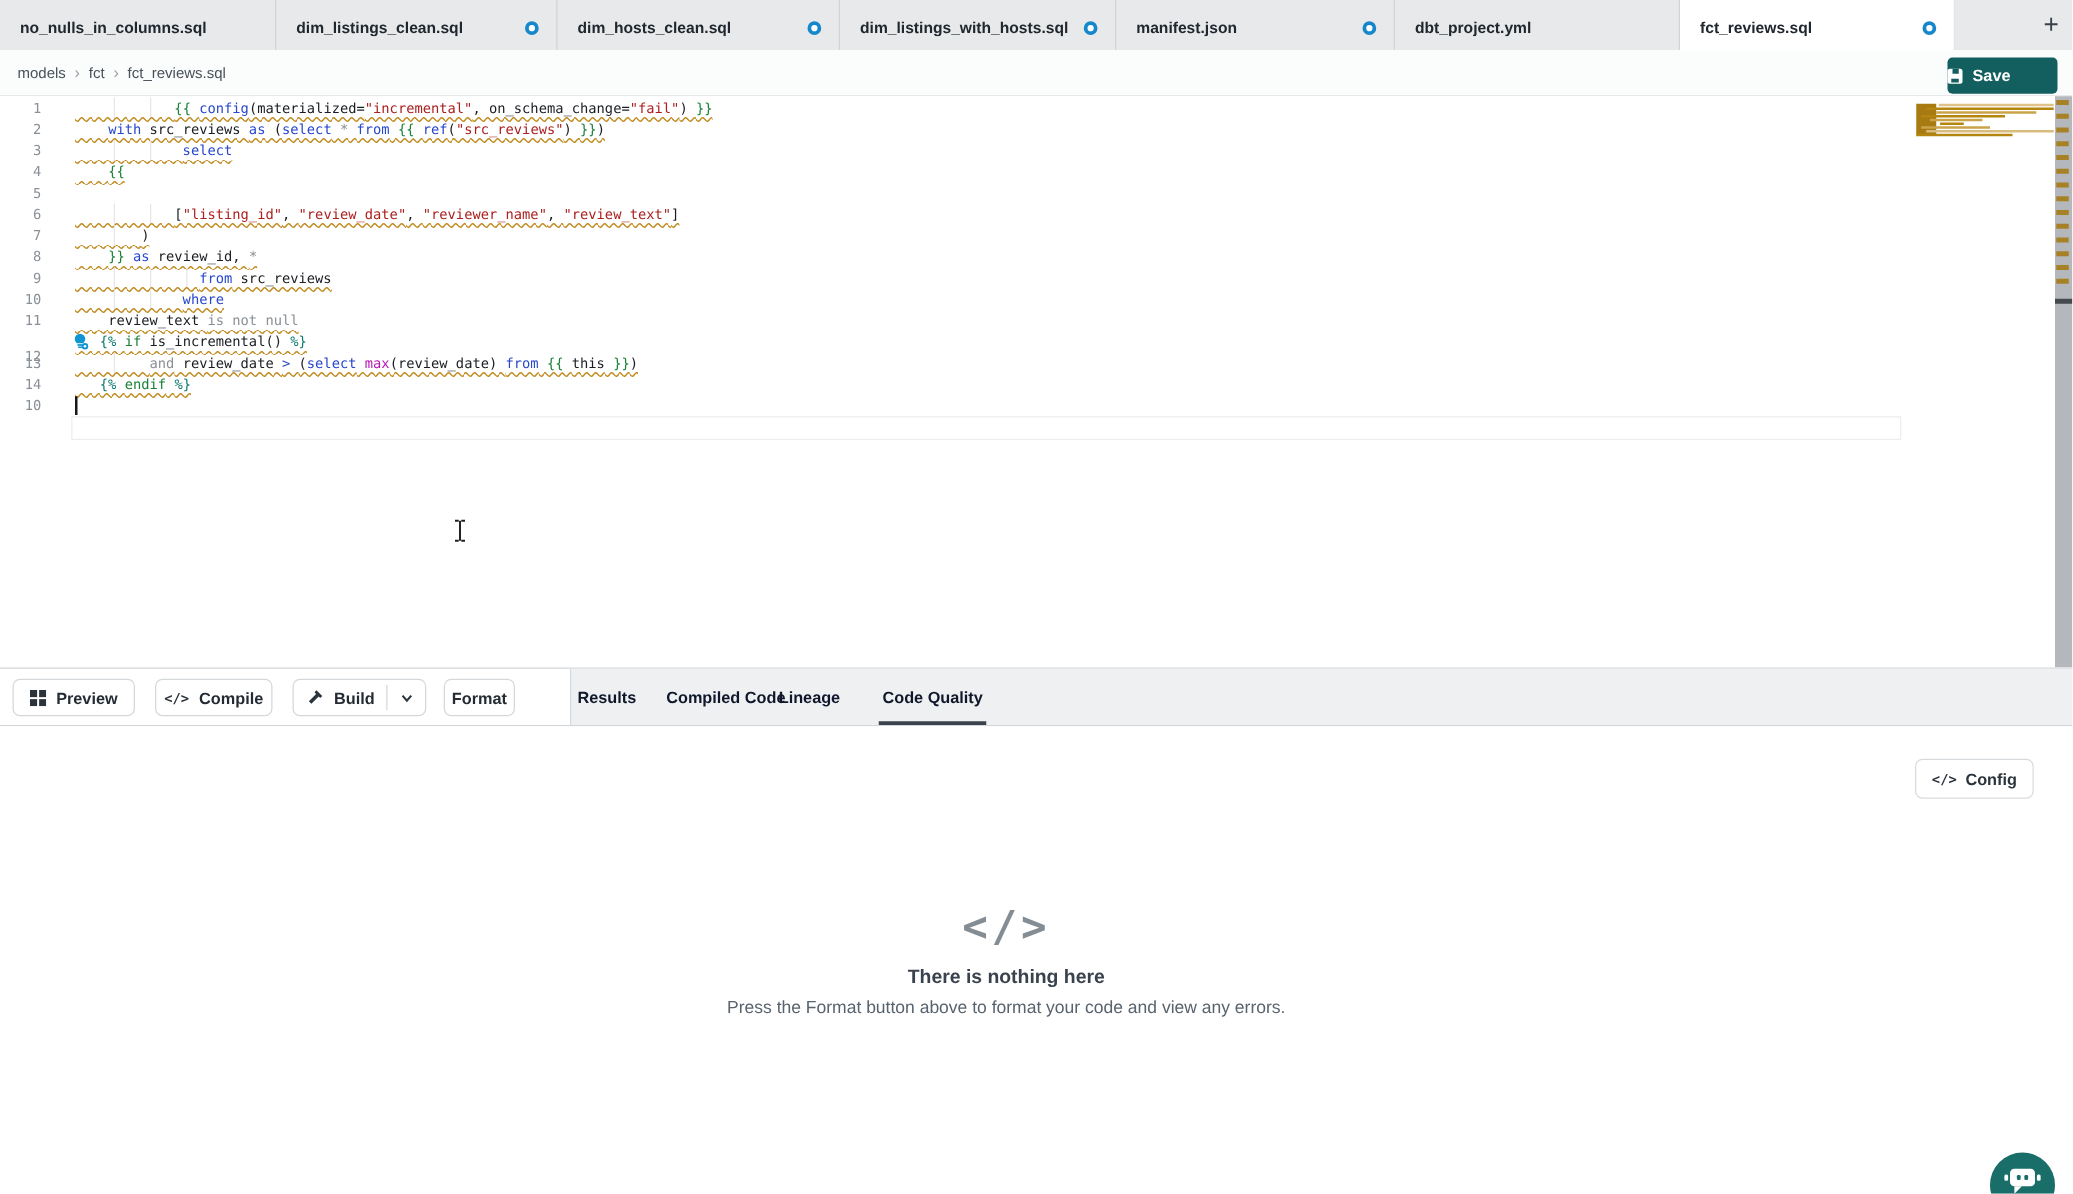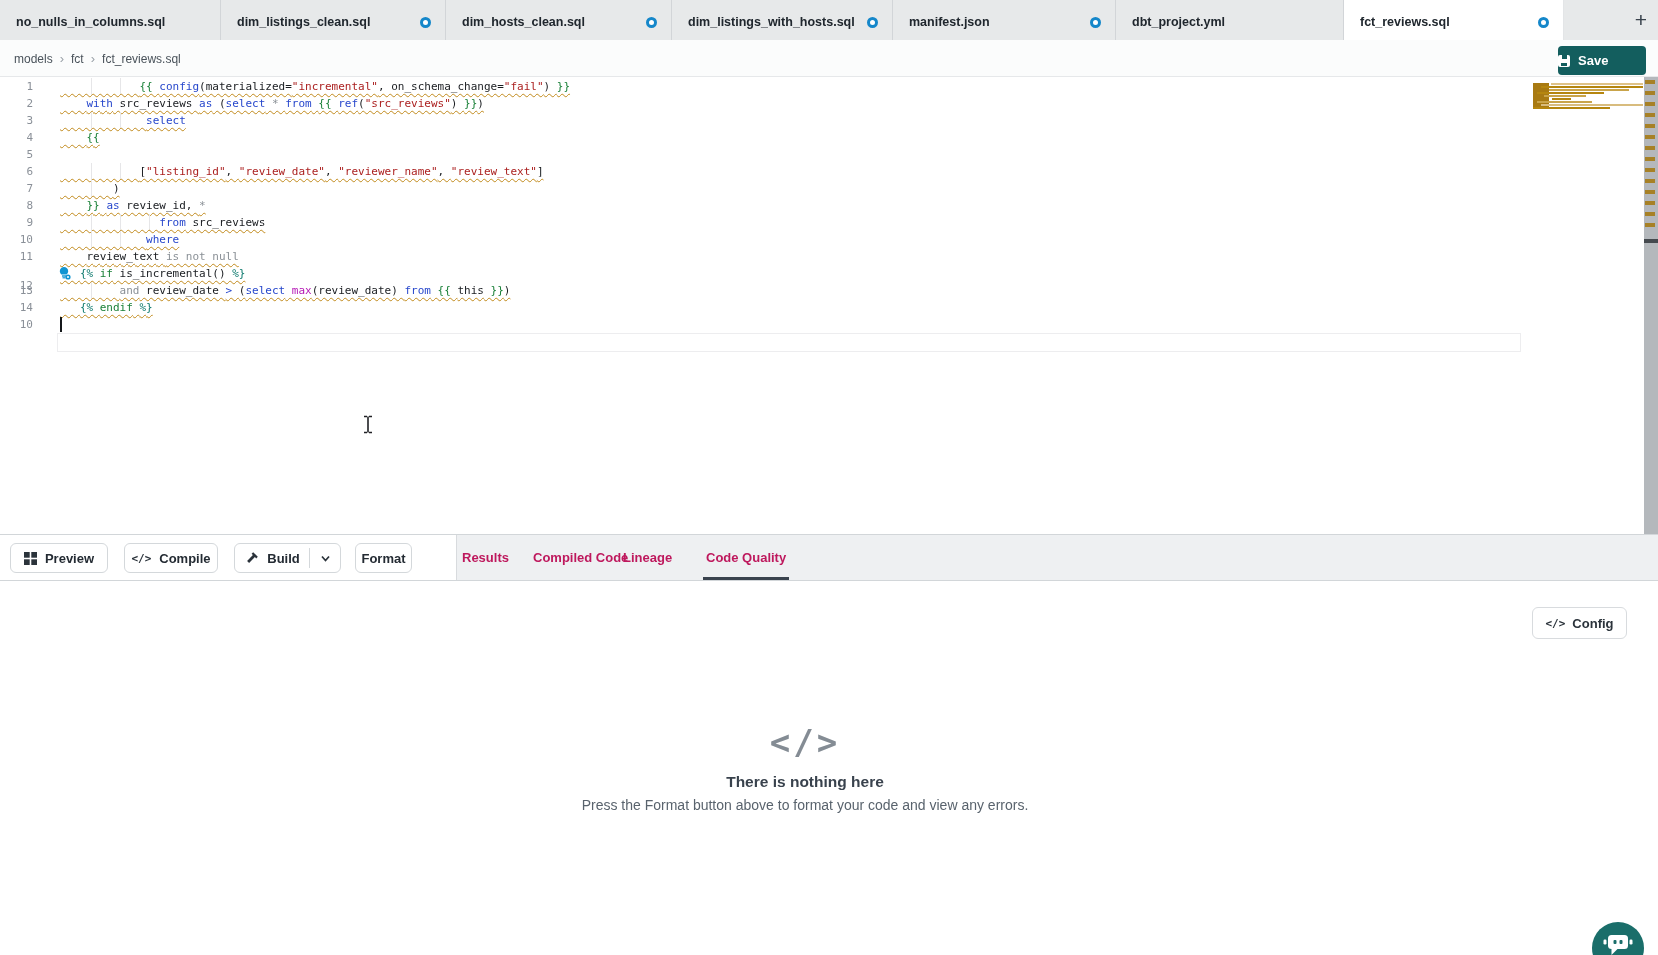--- a/index.html
+++ b/index.html
@@ -52,21 +52,21 @@
   .rthumb{position:absolute;left:0;width:14px;height:4px;background:#454a4f;}
 
   
   .btoolbar{position:absolute;left:0;top:534px;width:1658px;height:47px;background:#ffffff;box-sizing:border-box;
             border-top:1px solid #d2d6d9;border-bottom:1px solid #d2d6d9;}
   .ptabs-bg{position:absolute;left:456px;top:0;bottom:0;right:0;background:#eef0f2;border-left:1px solid #d8dbde;}
   .tbtn{position:absolute;top:8px;height:30px;box-sizing:border-box;border:1px solid #d4d8db;border-radius:6px;
         background:#fff;display:flex;align-items:center;justify-content:center;gap:8px;cursor:pointer;
         font-size:13px;color:#242b33;font-weight:600;}
   .codeglyph{font-family:"DejaVu Sans Mono",monospace;font-weight:700;font-size:11px;color:#2b333b;letter-spacing:0;}
-  .ptab{position:absolute;top:0;height:45px;line-height:45px;font-size:13px;font-weight:600;color:#be185d;cursor:pointer;}
+  .ptab{position:absolute;top:0;height:45px;line-height:45px;font-size:13px;font-weight:600;color:#0f172a;cursor:pointer;}
   .ptab.active::after{content:"";position:absolute;left:-3px;right:-3px;bottom:0;height:3px;background:#3a434e;}
 
   
   .resultarea{position:absolute;left:0;top:581px;width:1658px;height:374px;background:#fff;}
   .configbtn{position:absolute;left:1532px;top:26px;width:95px;height:32px;box-sizing:border-box;
              border:1px solid #d8dbde;border-radius:6px;background:#fff;display:flex;align-items:center;
              justify-content:center;gap:7px;font-size:13px;font-weight:600;color:#2b333b;cursor:pointer;}
   .empty{position:absolute;left:0;top:0;width:1610px;text-align:center;}
   .empty-icon{position:absolute;left:0;top:141px;width:100%;font-family:"DejaVu Sans Mono",monospace;
               font-size:34px;font-weight:600;letter-spacing:3px;color:#848c94;}

